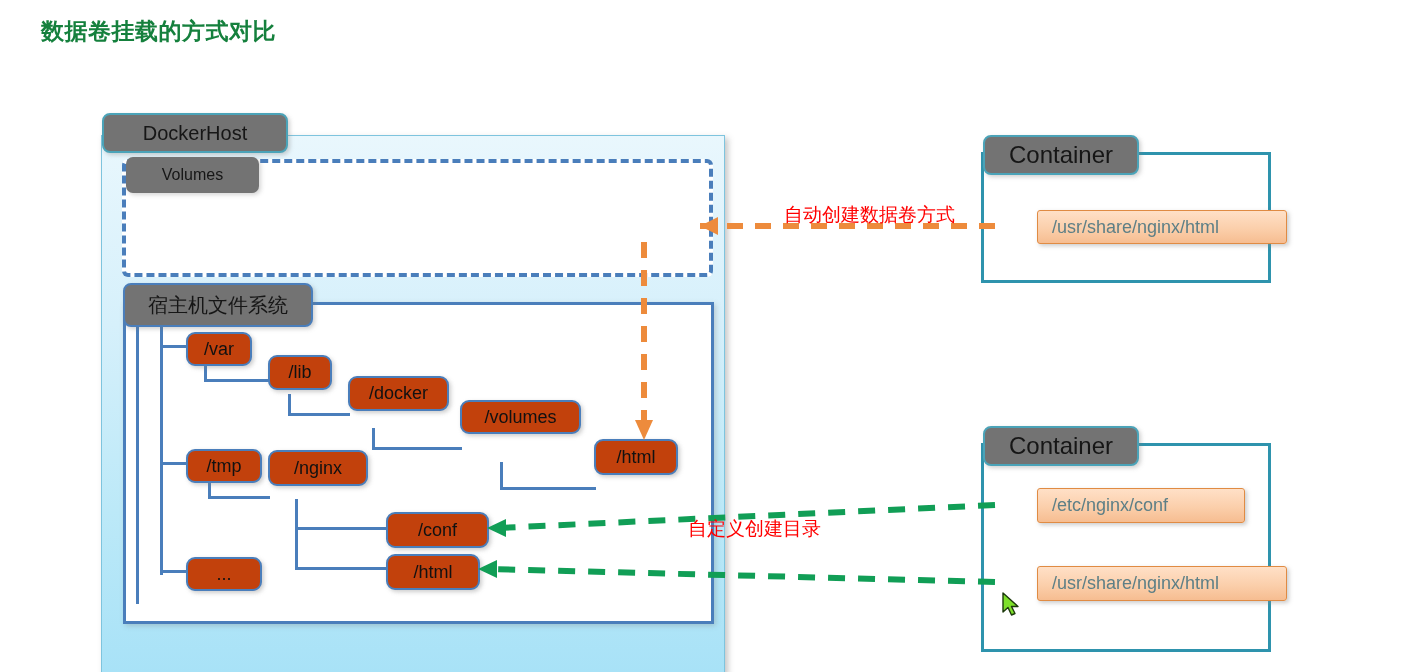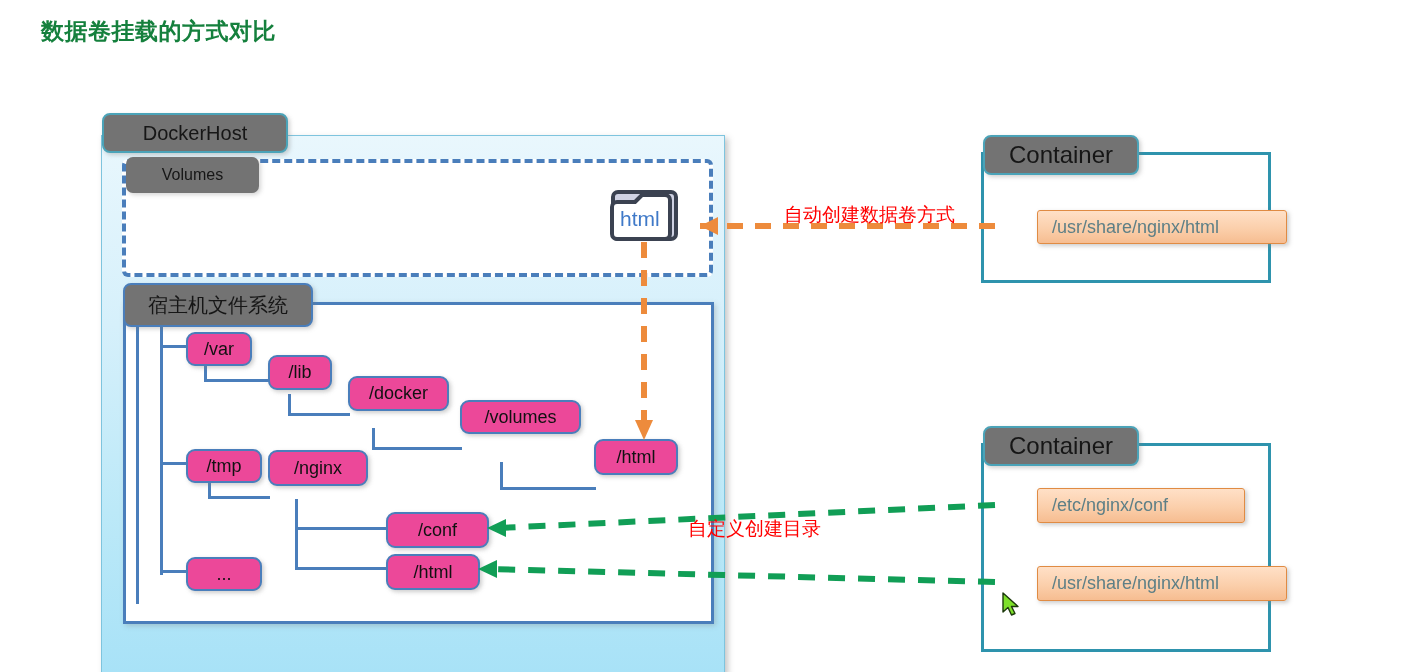--- a/index.html
+++ b/index.html
@@ -67,21 +67,21 @@
     z-index:3;
     box-shadow:2px 2px 5px rgba(120,120,120,.3);
   }
 
   
   .folder-icon{position:absolute;left:609px;top:188px;width:74px;height:56px;z-index:8;}
 
   
   .tnode{
     position:absolute;z-index:7;
-    background:#ec4899;
+    background:#c2410c;
     border:2.5px solid #4a7ebb;
     border-radius:9px;
     display:flex;align-items:center;justify-content:center;
     font-size:18px;color:#111111;white-space:nowrap;
     box-shadow:2px 2px 4px rgba(130,130,130,.4);
   }
   
   .tline{position:absolute;background:#4a7ebb;z-index:5;}
 
   
@@ -129,27 +129,20 @@
   <div class="dockerhost"></div>
 
   <div class="volumes-box"></div>
 
   <div class="fs-box"></div>
 
   <div class="tab-label tab-dockerhost">DockerHost</div>
   <div class="tab-label tab-volumes">Volumes</div>
   <div class="tab-label tab-fs">宿主机文件系统</div>
 
-  <div class="folder-icon">
-    <svg width="74" height="56" viewBox="0 0 74 56">
-      <path d="M30 4 L62 4 A5 5 0 0 1 67 9 L67 46 A5 5 0 0 1 62 51 L9 51 A5 5 0 0 1 4 46 L4 9 A5 5 0 0 1 9 4 L22 4 Z" fill="#cfd2e3" stroke="#3b4251" stroke-width="4" stroke-linejoin="round"></path>
-      <path d="M8 14 L26 14 L33 7 L56 7 A5 5 0 0 1 61 12 L61 46 A5 5 0 0 1 56 51 L8 51 A5 5 0 0 1 3 46 L3 19 A5 5 0 0 1 8 14 Z" fill="#ffffff" stroke="#3b4251" stroke-width="4" stroke-linejoin="round"></path>
-      <text x="11" y="38" font-family="Liberation Sans, sans-serif" font-size="21" fill="#3f79c8">html</text>
-    </svg>
-  </div>
 
   <div class="tline" style="left:136px;top:322px;width:3px;height:282px;"></div>
 
   <div class="tline" style="left:160px;top:322px;width:3px;height:253px;"></div>
 
   <div class="tline" style="left:160px;top:345px;width:28px;height:3px;"></div>
 
   <div class="tline" style="left:204px;top:360px;width:3px;height:22px;"></div>
   <div class="tline" style="left:204px;top:379px;width:66px;height:3px;"></div>
 

